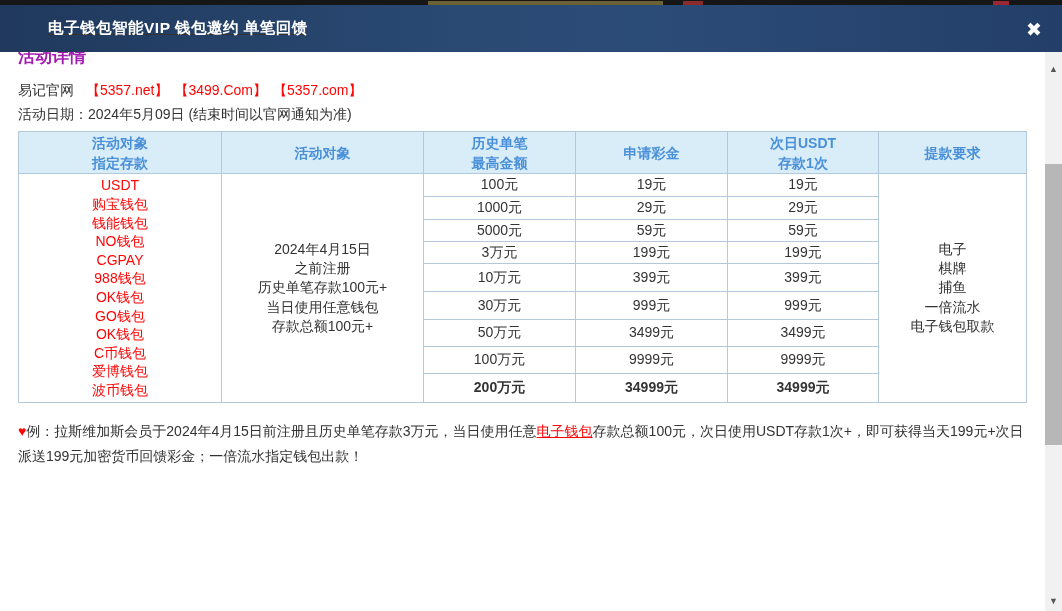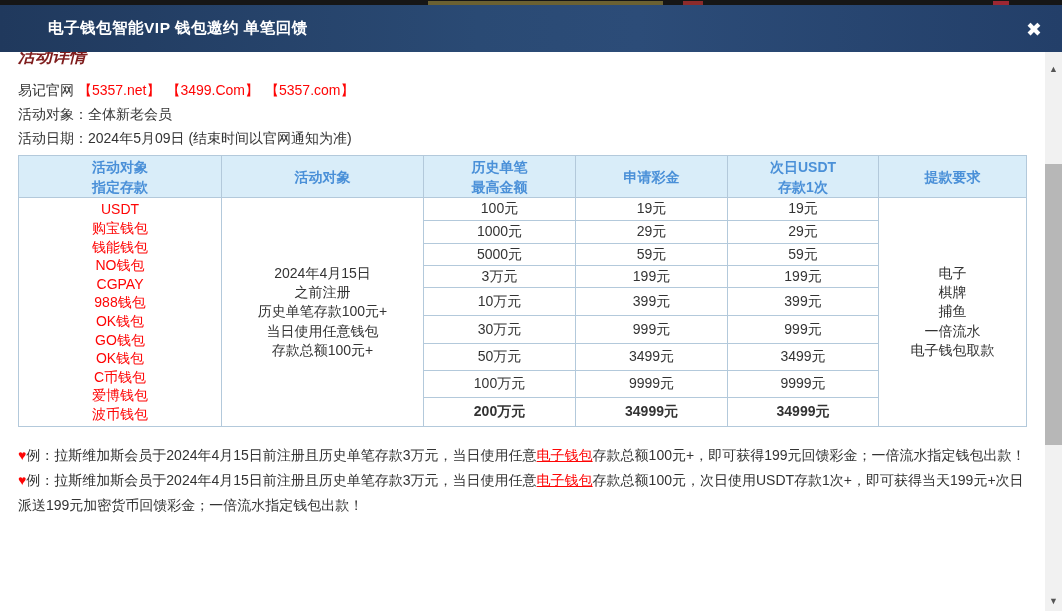--- a/index.html
+++ b/index.html
@@ -13,42 +13,42 @@
   .top-strip { position:absolute; top:0; left:0; width:1062px; height:5px; background:#161616; z-index:30; }
   .top-strip .frag { position:absolute; top:1px; height:4px; }
   .frag-a { left:428px; width:235px; background:#6b6132; }
   .frag-b { left:683px; width:20px; background:#8c2b2b; }
   .frag-c { left:993px; width:16px; background:#9c2733; }
 
   
   .modal-header {
     position:absolute; top:5px; left:0; width:1062px; height:47px; z-index:20;
     background:linear-gradient(90deg,#20395d 0%, #2a4a74 45%, #2c4c78 60%, #233f69 100%);
-    display:flex; align-items:center;
+    display:flex; align-items:center;text-decoration:underline;
   }
   .modal-title { color:#fff; font-weight:bold; font-size:15.5px; margin-left:48px; letter-spacing:0.5px; }
   .close-btn {
     position:absolute; right:14px; top:50%; transform:translateY(-50%);
     color:#fff; font-size:19px; font-weight:bold; cursor:pointer; line-height:1;
     width:28px; text-align:center;
   }
 
   
   .content {
     position:absolute; top:52px; left:0; width:1045px; height:559px;
     background:#fff; overflow:hidden; padding:0 0 0 18px; z-index:10;
   }
   .section-heading {
     position:absolute; top:-7px; left:18px;
-    color:#7f1d1d; font-size:17px; font-weight:bold;font-style:italic;
+    color:#a21caf; font-size:17px; font-weight:bold;
   }
   .info { margin-top:26px; width:1010px; line-height:24px; }
   .info .line { min-height:24px; }
   .red { color:#fe0505; }
-  .site-links { display:inline; }
+  .site-links { display:inline;margin-left:8px; }
   .site-links span { color:#fe0505; margin-right:6px; }
 
   
   table.promo {
     border-collapse:collapse; margin-top:5px; table-layout:fixed; width:1008px;
   }
   table.promo th, table.promo td { border:1px solid #b3c9db; text-align:center; vertical-align:middle; }
   table.promo thead th {
     background:#d9edf9; color:#4a90d8; font-weight:bold; font-size:14px;
     height:42px; line-height:20px; padding:0;
@@ -94,21 +94,20 @@
 </div>
 
 <div class="content">
 
   <div class="section-heading">活动详情</div>
 
   <div class="info">
     <div class="line"><span>易记官网</span>
       <span class="site-links"><span>【5357.net】</span><span>【3499.Com】</span><span>【5357.com】</span></span>
     </div>
-    <div class="line">活动对象：全体新老会员</div>
     <div class="line">活动日期：2024年5月09日 (结束时间以官网通知为准)</div>
   </div>
 
   <table class="promo">
     <colgroup>
       <col style="width:203px">
         <col style="width:202px">
         <col style="width:152px">
       <col style="width:152px">
         <col style="width:151px">
@@ -213,21 +212,20 @@
         </tr>
       <tr class="r9">
           <td>200万元</td>
           <td>34999元</td>
           <td>34999元</td>
         </tr>
     </tbody>
   </table>
 
   <div class="examples">
-    <p class="ex"><span class="heart">♥</span><span>例：拉斯维加斯会员于2024年4月15日前注册且历史单笔存款3万元，当日使用任意</span><span class="wallet-link">电子钱包</span><span>存款总额100元+，即可获得199元回馈彩金；一倍流水指定钱包出款！</span></p>
     <p class="ex"><span class="heart">♥</span><span>例：拉斯维加斯会员于2024年4月15日前注册且历史单笔存款3万元，当日使用任意</span><span class="wallet-link">电子钱包</span><span>存款总额100元，次日使用USDT存款1次+，即可获得当天199元+次日派送199元加密货币回馈彩金；一倍流水指定钱包出款！</span></p>
   </div>
 
 </div>
 
 <div class="scrollbar">
   <div class="sb-arrow sb-up">▲</div>
   <div class="sb-thumb"></div>
   <div class="sb-arrow sb-down">▼</div>
 </div>

